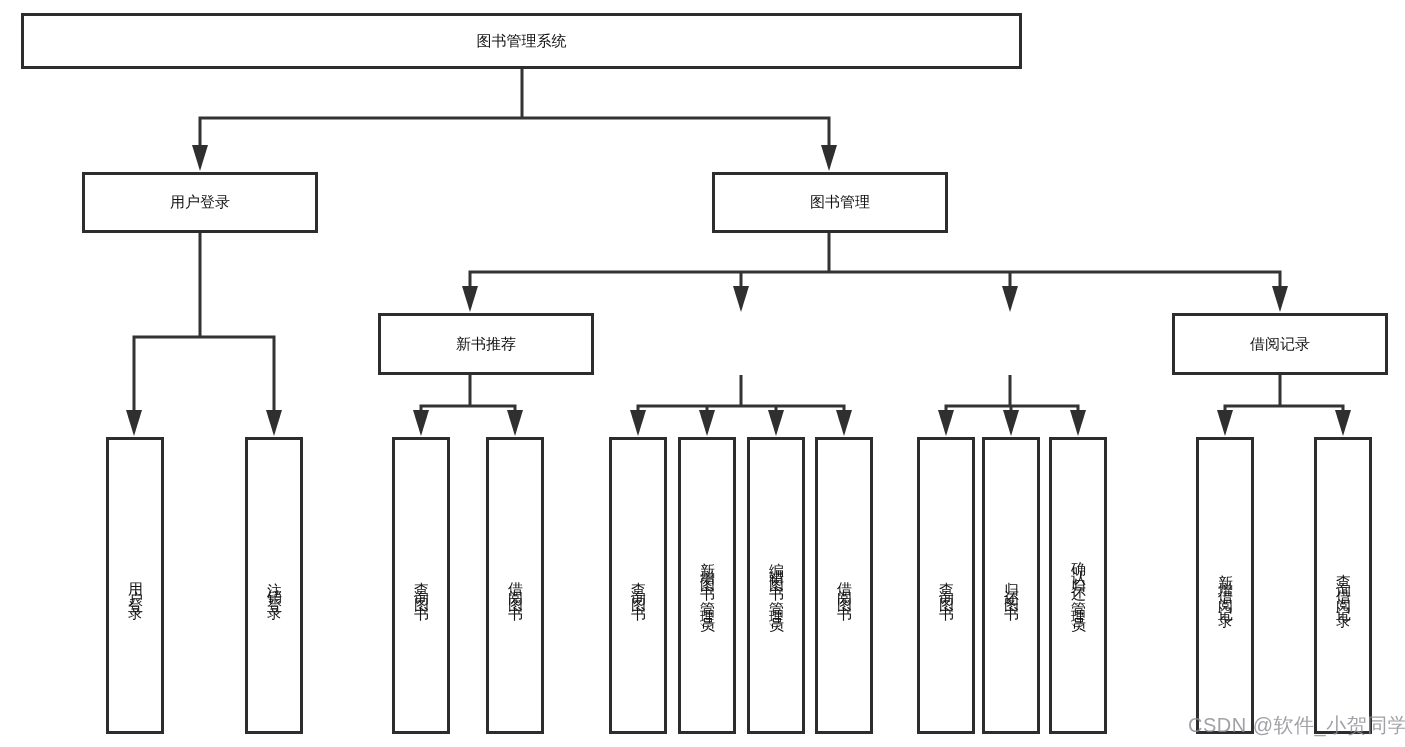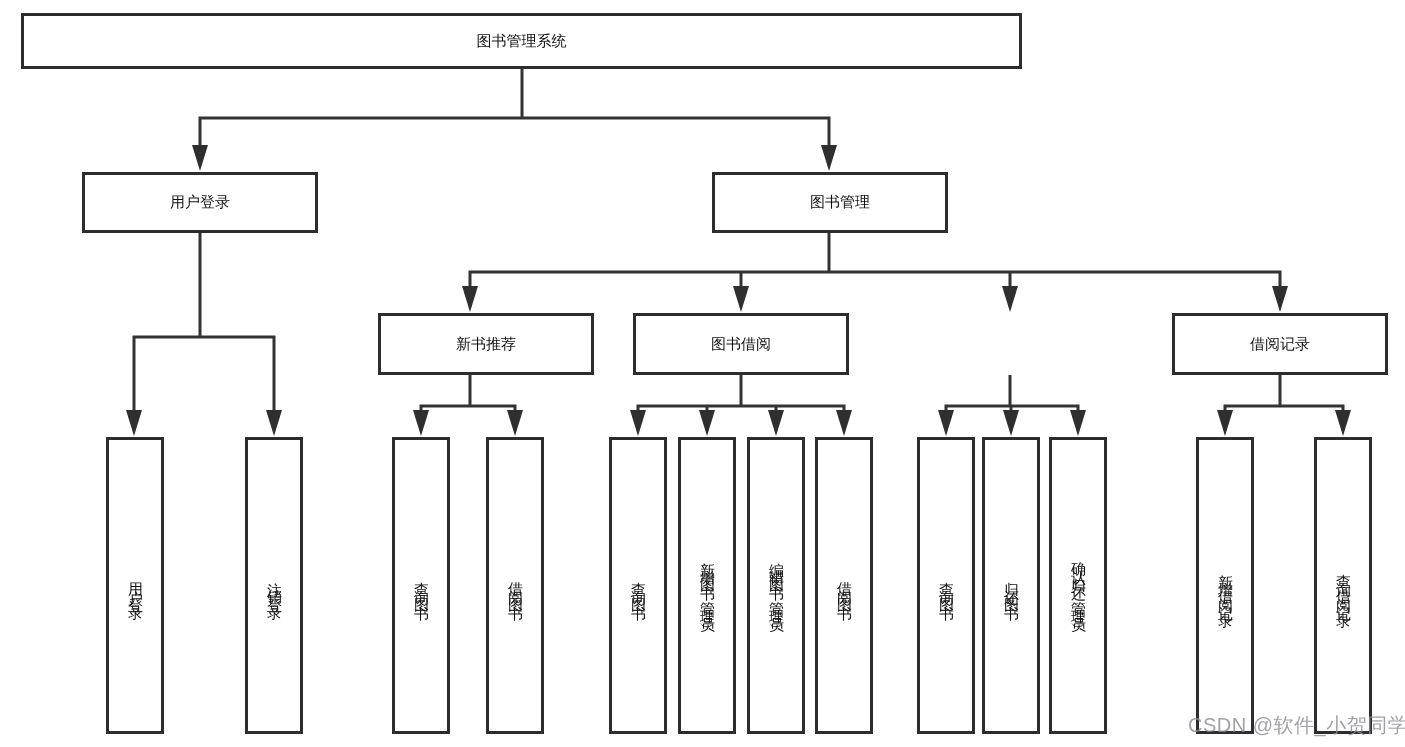--- a/index.html
+++ b/index.html
@@ -89,23 +89,20 @@
   <div class="node" style="left:82px; top:172px; width:236px; height:61px;">
     <span class="label">用户登录</span>
   </div>
   <div class="node" style="left:712px; top:172px; width:236px; height:61px;padding-left:20px;">
     <span class="label">图书管理</span>
   </div>
 
   <div class="node" style="left:362px; top:313px; width:216px; height:62px;margin-left:16px;">
     <span class="label">新书推荐</span>
   </div>
-  <div class="node" style="left:633px; top:313px; width:216px; height:62px;">
-    <span class="label">图书借阅</span>
-  </div>
   <div class="node" style="left:1172px; top:313px; width:216px; height:62px;">
     <span class="label">借阅记录</span>
   </div>
 
   <div class="node vertical" style="left:106px; top:437px; width:58px; height:297px;">
     <span class="label">用户登录</span>
   </div>
   <div class="node vertical" style="left:245px; top:437px; width:58px; height:297px;">
     <span class="label">注销登录</span>
   </div>

